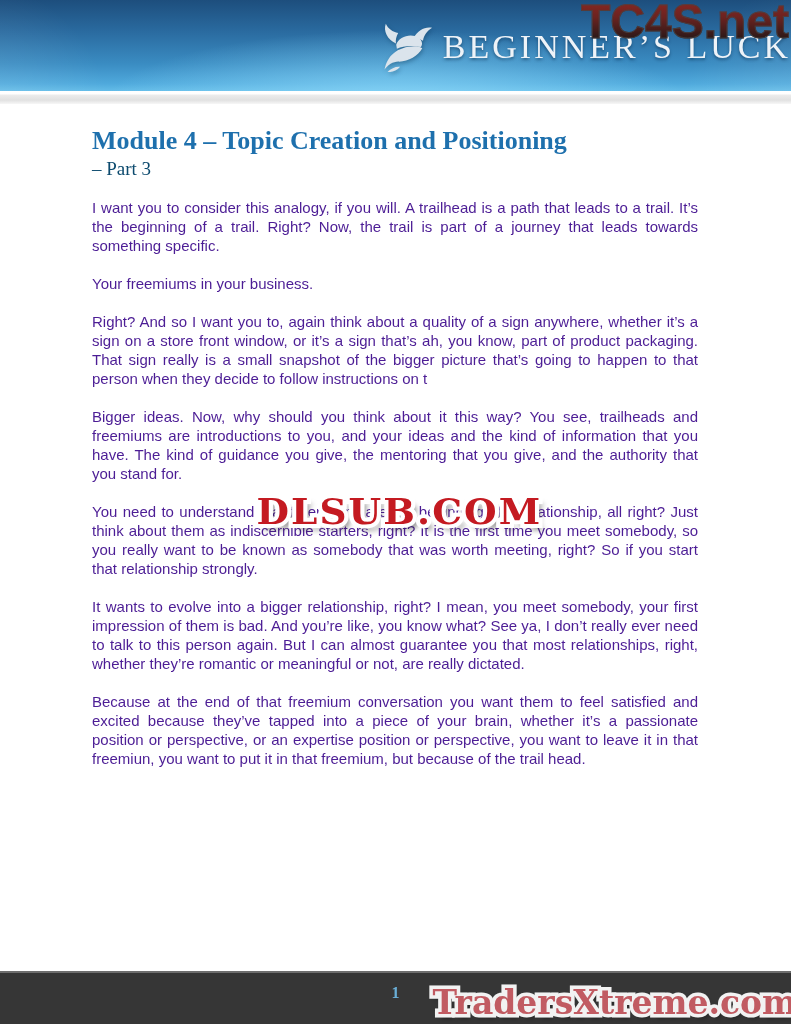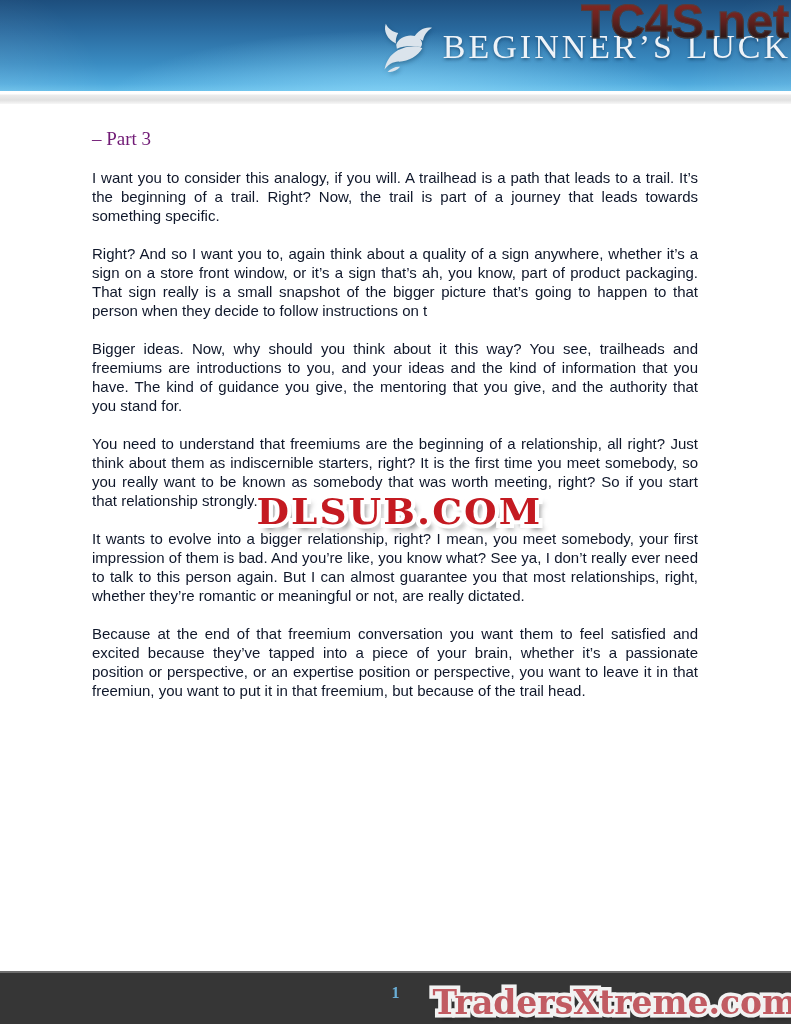--- a/index.html
+++ b/index.html
@@ -55,26 +55,26 @@
   }
 
   
   .page-body{padding:22px 93px 0 92px;}
   .doc-title{
     margin:0;font-family:"Liberation Serif",serif;font-weight:600;
     font-size:26px;line-height:30px;color:#1e70ad;
   }
   .doc-subtitle{
     margin:1px 0 0 0;font-family:"Liberation Serif",serif;font-weight:500;
-    font-size:19px;line-height:24px;color:#701a75;
+    font-size:19px;line-height:24px;color:#0c4a6e;
   }
   .paragraphs{margin-top:17px;}
   .para{
     margin:0 0 19px 0;font-size:15px;line-height:19px;
-    text-align:justify;color:#0f172a;
+    text-align:justify;color:#4c1d95;
   }
 
   
   .wm-center{
     position:absolute;left:262px;top:493px;z-index:6;
     font-family:"DejaVu Serif",serif;font-weight:bold;
     font-size:36px;line-height:1;letter-spacing:2px;
     color:#c41a21;transform:scaleX(1.04);
     white-space:nowrap;
   }
@@ -131,23 +131,25 @@
     </span>
     <span class="logo-text">BEGINNER’S LUCK</span>
   </div>
 </div>
 
 <div class="tc4s">TC4S.net</div>
 
 <div class="under-strip"></div>
 
 <div class="page-body">
+  <h1 class="doc-title">Module 4 – Topic Creation and Positioning</h1>
   <h2 class="doc-subtitle">– Part 3</h2>
   <div class="paragraphs">
       <p class="para">I want you to consider this analogy, if you will. A trailhead is a path that leads to a trail. It’s the beginning of a trail. Right? Now, the trail is part of a journey that leads towards something specific.</p>
+      <p class="para">Your freemiums in your business.</p>
       <p class="para">Right? And so I want you to, again think about a quality of a sign anywhere, whether it’s a sign on a store front window, or it’s a sign that’s ah, you know, part of product packaging. That sign really is a small snapshot of the bigger picture that’s going to happen to that person when they decide to follow instructions on t</p>
       <p class="para">Bigger ideas. Now, why should you think about it this way? You see, trailheads and freemiums are introductions to you, and your ideas and the kind of information that you have. The kind of guidance you give, the mentoring that you give, and the authority that you stand for.</p>
       <p class="para">You need to understand that freemiums are the beginning of a relationship, all right? Just think about them as indiscernible starters, right? It is the first time you meet somebody, so you really want to be known as somebody that was worth meeting, right? So if you start that relationship strongly.</p>
       <p class="para">It wants to evolve into a bigger relationship, right? I mean, you meet somebody, your first impression of them is bad. And you’re like, you know what? See ya, I don’t really ever need to talk to this person again. But I can almost guarantee you that most relationships, right, whether they’re romantic or meaningful or not, are really dictated.</p>
       <p class="para">Because at the end of that freemium conversation you want them to feel satisfied and excited because they’ve tapped into a piece of your brain, whether it’s a passionate position or perspective, or an expertise position or perspective, you want to leave it in that freemiun, you want to put it in that freemium, but because of the trail head.</p>
     </div>
 </div>
 
 <div class="wm-center" data-text="DLSUB.COM">DLSUB.COM</div>
 

